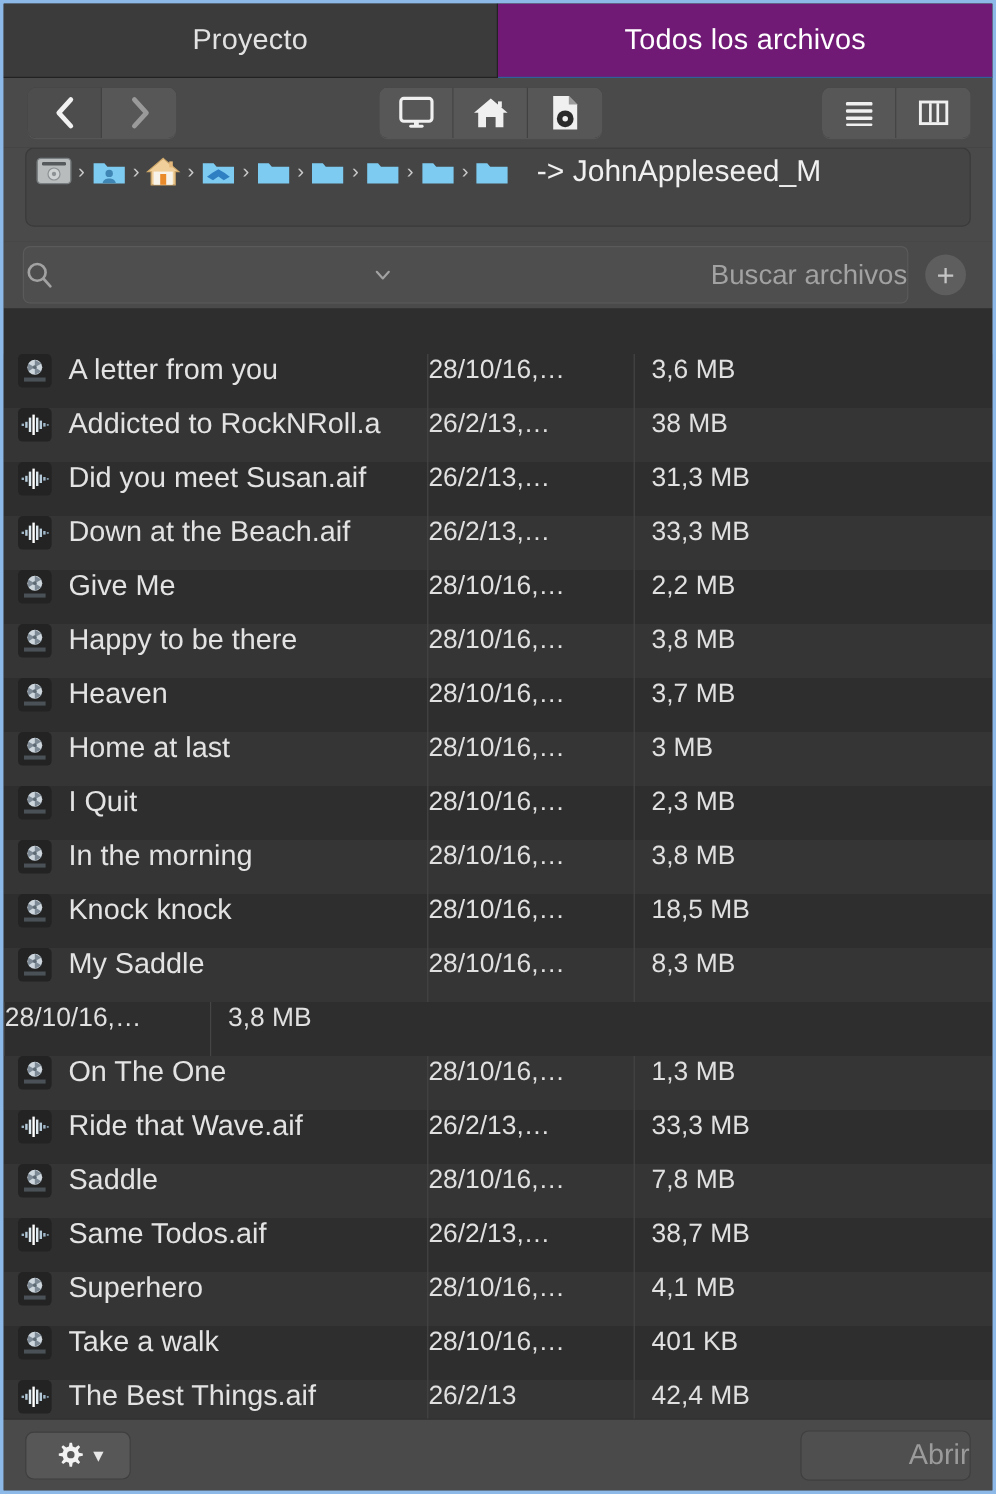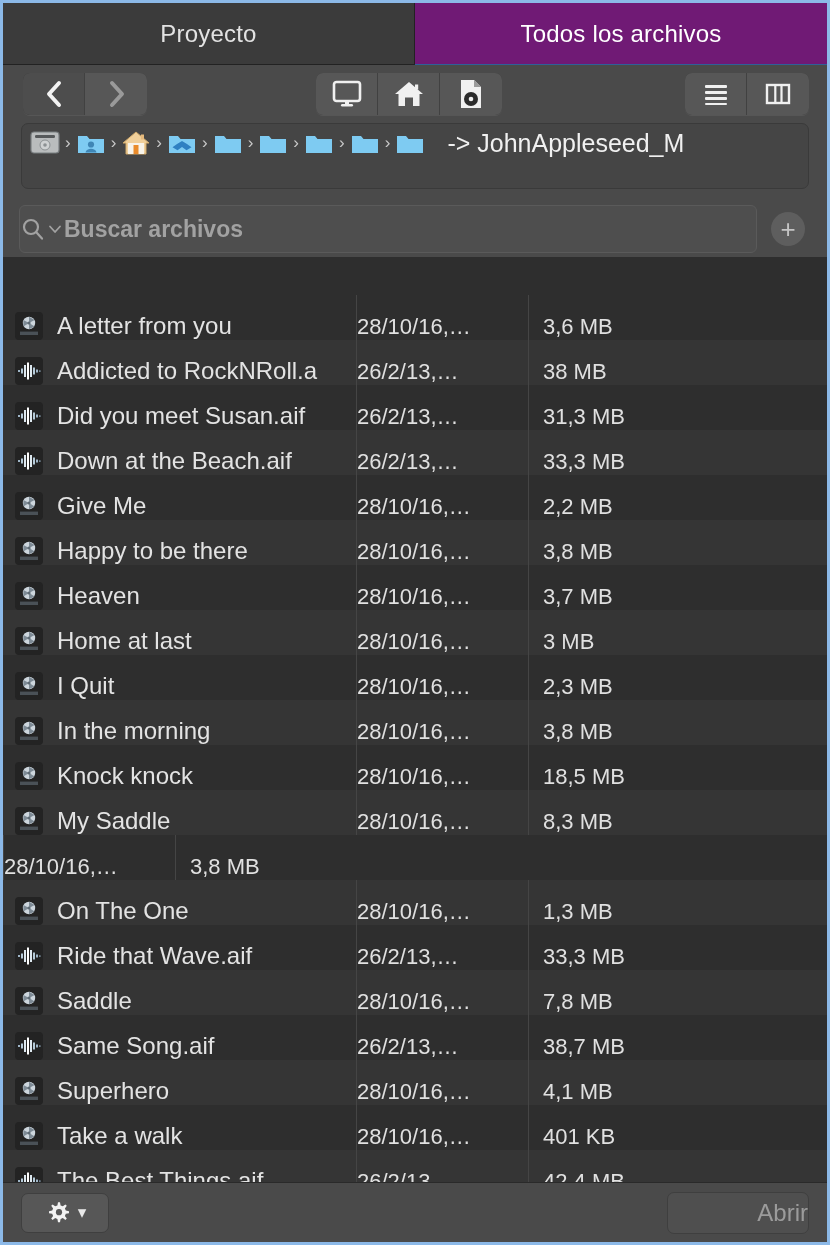--- a/index.html
+++ b/index.html
@@ -77,24 +77,23 @@
   .crumbsep { color: #c9c9c9; font-size: 17px; margin: 0 5px; }
   .crumbtxt { color: #f0f0f0; font-size: 25px; margin-left: 22px; }
   .crumbicon { display: inline-flex; align-items: center; }
 
   
   .searchrow { flex: 0 0 56px; background: #4a4a4a; display: flex; align-items: center; padding: 0 16px; }
   .searchfield {
     flex: 1 1 auto; height: 48px;
     background: #4e4e4e;
     border: 1px solid #5a5a5a; border-radius: 6px;
-    display: flex; align-items: center; justify-content: flex-start;
+    display: flex; align-items: center; justify-content: space-between;
     gap: 2px;
     margin-right: 14px;
-    font-weight: bold;
   }
   .searchfield .ph { color: #a2a2a2; font-size: 23px; }
   .plusbtn {
     width: 34px; height: 34px; border-radius: 50%;
     background: #5e5e5e;
     display: flex; align-items: center; justify-content: center;
     margin-right: 6px;
   }
   .plusbtn span { color: #c4c4c4; font-size: 26px; line-height: 26px; font-weight: 300; }
 
@@ -108,21 +107,21 @@
   }
   .th { display: flex; align-items: center; padding-left: 14px; }
   .th.name { width: 353px; }
   .th.date { width: 172px; border-left: 1px solid #5a5a5a; }
   .th.size { flex: 1 1 auto; border-left: 1px solid #5a5a5a; }
 
   .rows { position: absolute; top: 38px; left: 0; right: 0; bottom: 0; overflow: hidden; }
   .row { display: flex; height: 45px; align-items: center; }
   .row.odd  { background: #2e2e2e; }
   .row.even { background: #353535; }
-  .cell { display: flex; align-items: flex-end; height: 100%; }
+  .cell { display: flex; align-items: flex-start; height: 100%; }
   .cell.name { width: 353px; padding-left: 12px; }
   .cell.date { width: 172px; border-left: 1px solid #454545; }
   .cell.size { flex: 1 1 auto; border-left: 1px solid #454545; padding-left: 14px; }
   .fname { color: #e3e3e3; font-size: 24px; margin-left: 14px; white-space: nowrap; }
   .fdate, .fsize { color: #e0e0e0; font-size: 22px; white-space: nowrap; }
 
   .fileicon { width: 28px; height: 28px; flex: 0 0 28px; border-radius: 4px; background: #232323;
               display: flex; align-items: center; justify-content: center; }
 
   
@@ -654,21 +653,21 @@
                 <rect x="2" y="12" width="2" height="2" fill="#9fb6c8"></rect>
                 <rect x="5" y="10.5" width="2" height="5" fill="#b6cbd9"></rect>
                 <rect x="8" y="7" width="2" height="12" fill="#dde8ef"></rect>
                 <rect x="11" y="4.5" width="2" height="17" fill="#ffffff"></rect>
                 <rect x="14" y="7" width="2" height="12" fill="#dde8ef"></rect>
                 <rect x="17" y="9.5" width="2" height="7" fill="#b6cbd9"></rect>
                 <rect x="20" y="11.5" width="2" height="3" fill="#9fb6c8"></rect>
                 <rect x="23" y="12.4" width="1.6" height="1.4" fill="#8ba4b6"></rect>
               </svg>
             </span>
-            <span class="fname">Same Song.aif</span>
+            <span class="fname">Same Todos.aif</span>
           </div>
           <div class="cell date">
             <span class="fdate">26/2/13,…</span>
           </div>
           <div class="cell size">
             <span class="fsize">38,7 MB</span>
           </div>
         </div>
         <div class="row even">
           <div class="cell name">

